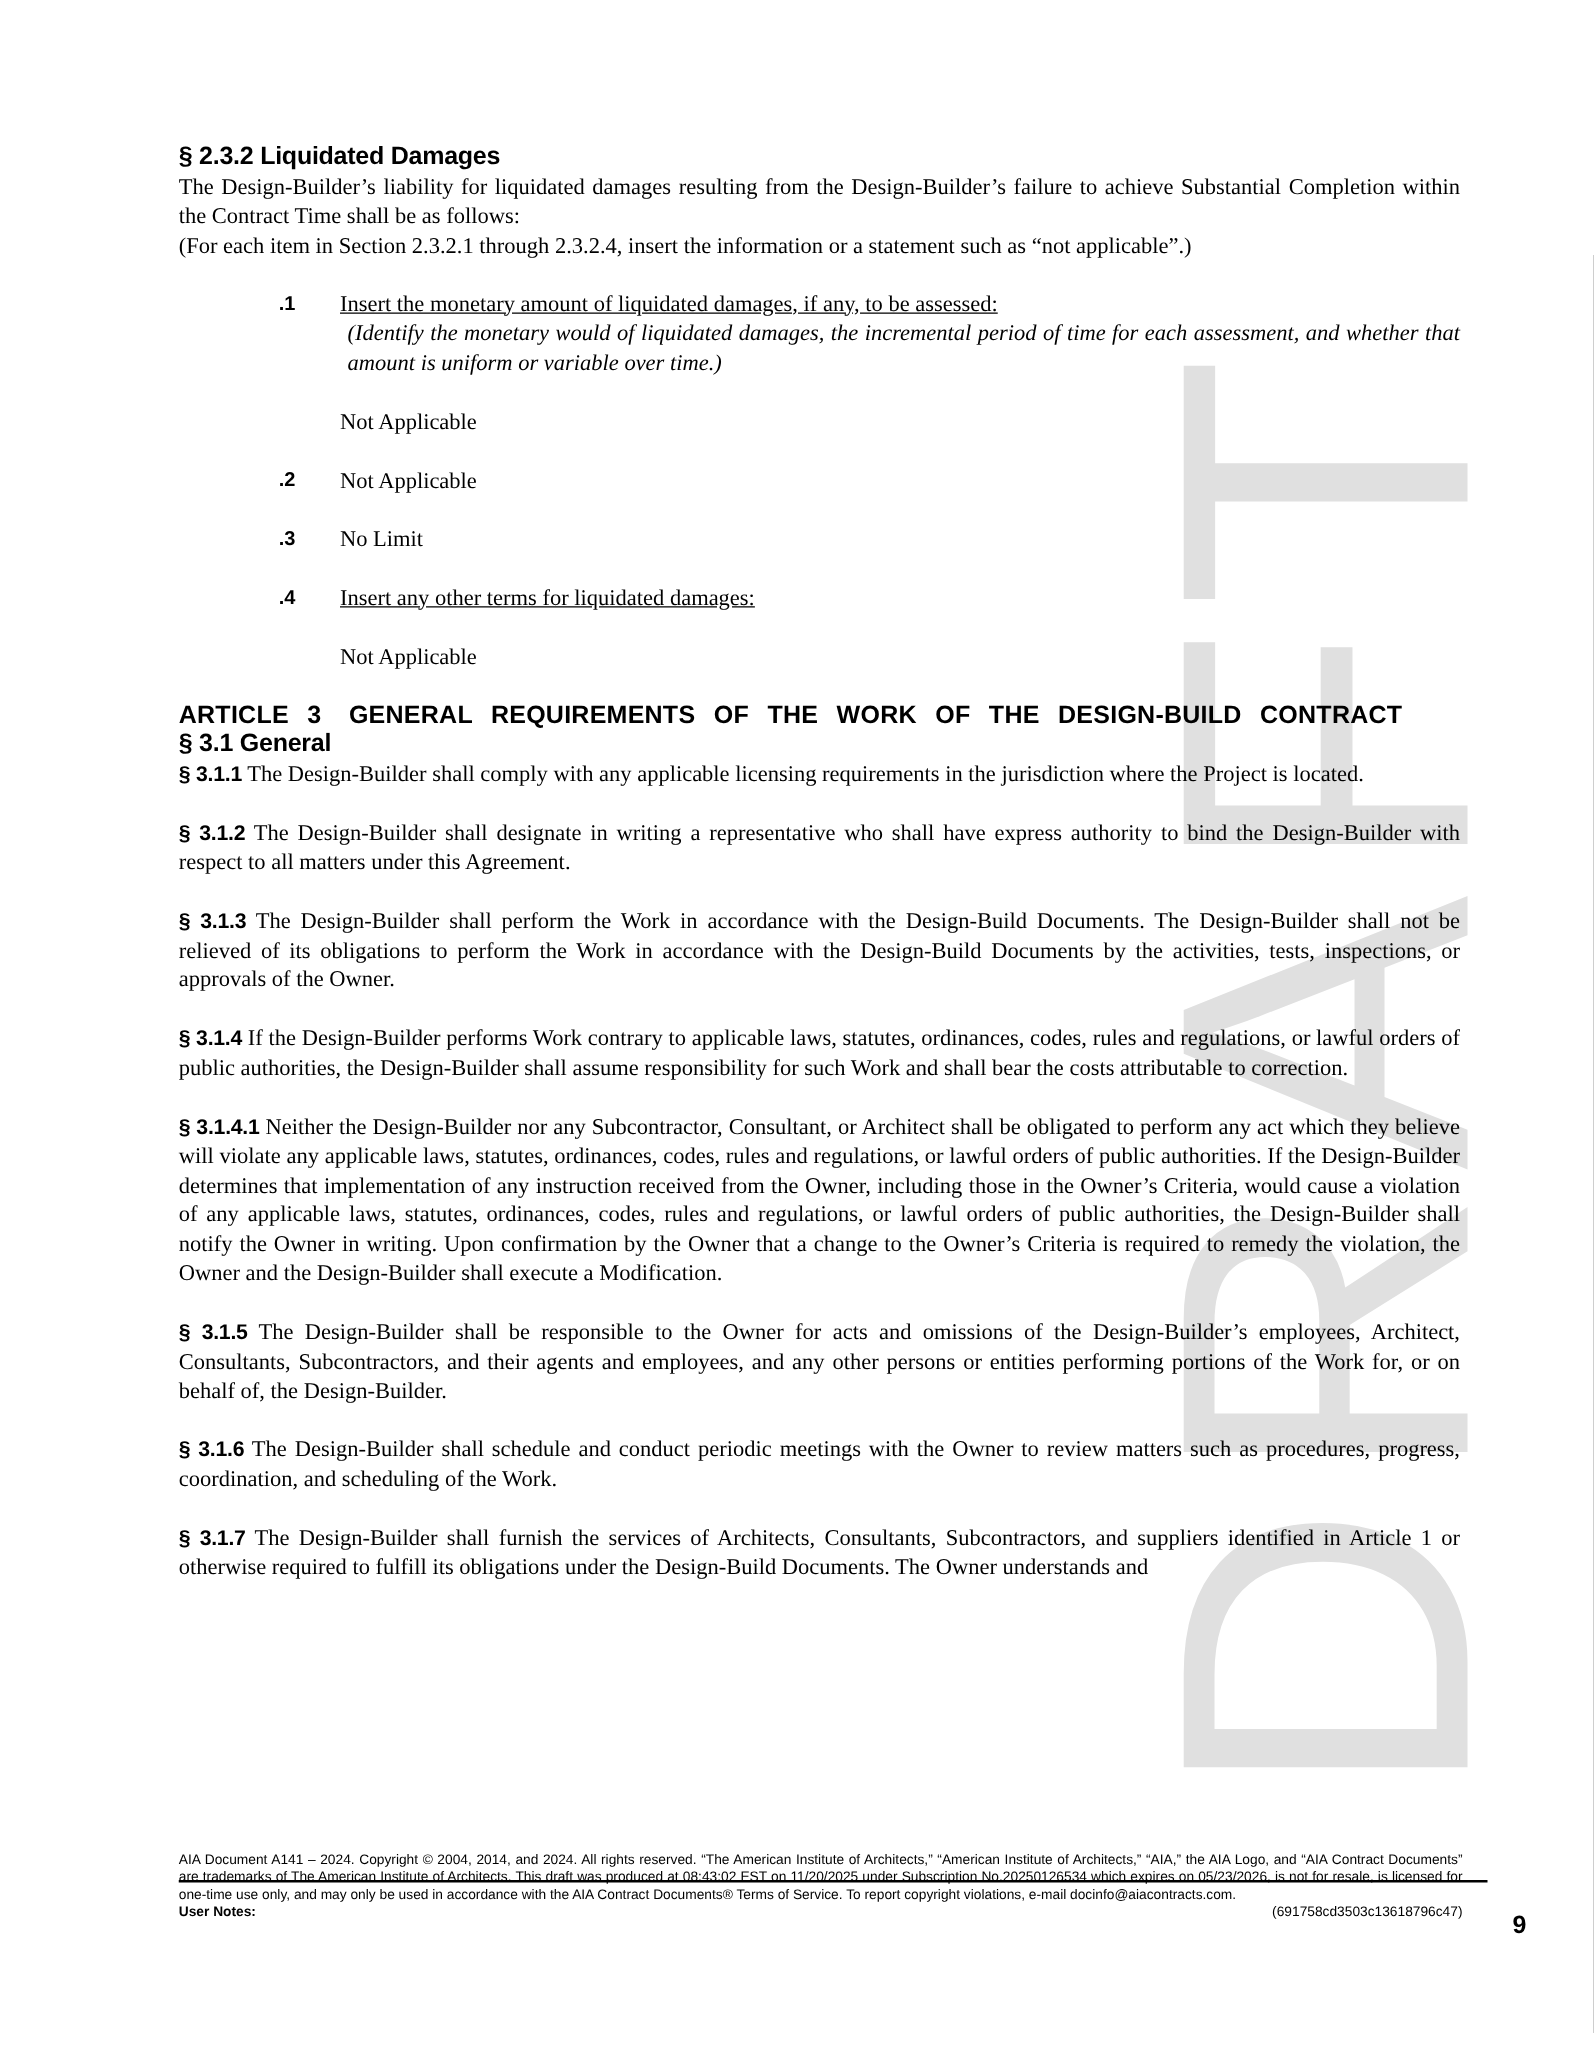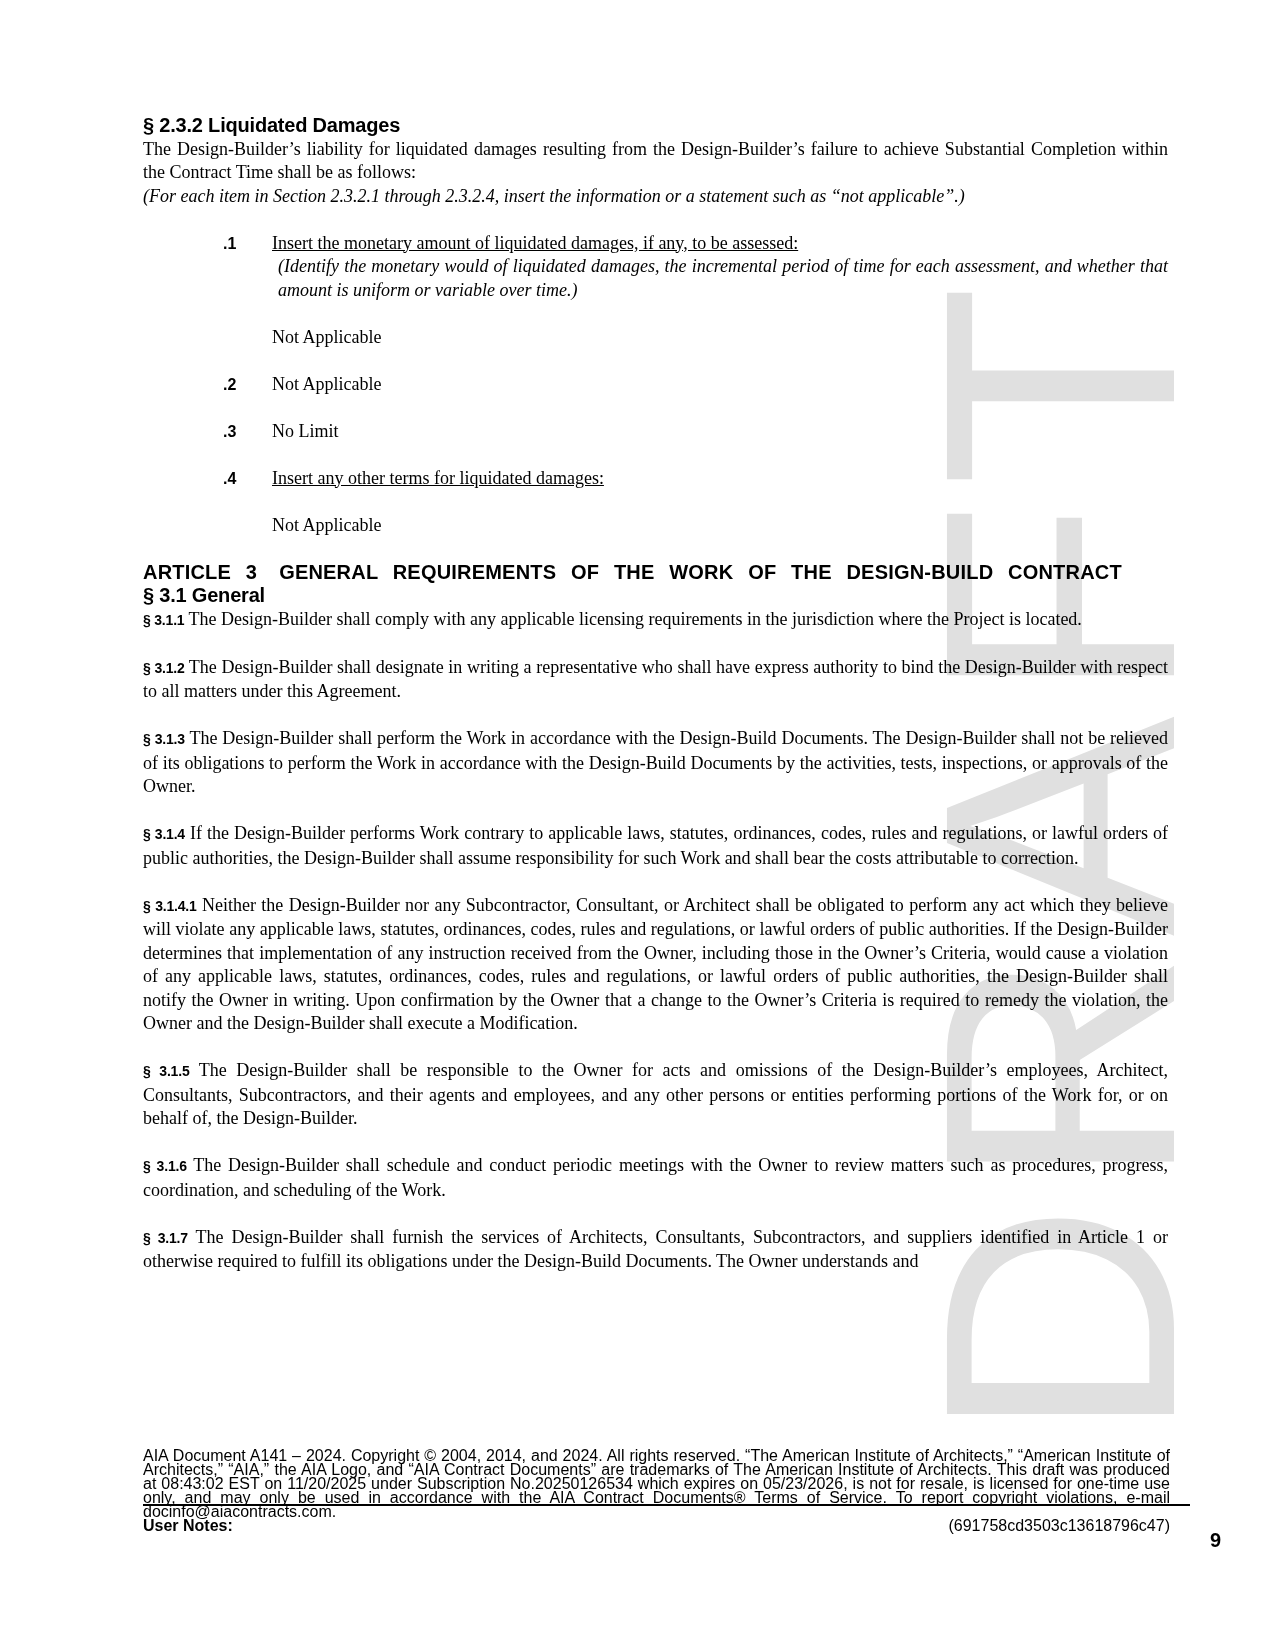--- a/index.html
+++ b/index.html
@@ -47,21 +47,21 @@
     letter-spacing:-0.2px;
   }
   .article-head{
     word-spacing:9px;
     letter-spacing:0.2px;
   }
   .article-head .art-label{margin-right:22px;}
   .clause-num{
     font-family:"Liberation Sans", sans-serif;
     font-weight:bold;
-    font-size:14px;
+    font-size:17px;
     letter-spacing:-0.2px;
   }
   .item{
     position:relative;
     padding-left:129px;
     margin-bottom:23.5px;
   }
   .item-num{
     position:absolute;
     left:80px;top:0;
@@ -77,35 +77,35 @@
   }
   .item-note{
     margin:0 !important;
     padding-left:6px;
     font-style:italic;
   }
   .answer{
     padding-left:129px;
     text-align:left;
   }
-  .note-italic{font-style:italic;}
+  .note-italic{}
   .footer-rule{
     position:absolute;
     left:143px;top:1504px;
     width:1047px;
     border-top:2px solid #000;
     z-index:1;
   }
   .footer{
     position:absolute;
-    left:143px;top:1449px;
+    left:143px;top:1481px;
     width:1027px;
     z-index:1;
     font-family:"Liberation Sans", sans-serif;
-    font-size:16px;
+    font-size:11px;
     line-height:14px;
     text-align:justify;
   }
   .footer .usernotes{
     display:flex;
     justify-content:space-between;
     margin-top:0px;
   }
   .footer .usernotes .un-label{font-weight:bold;}
   .page-number{

